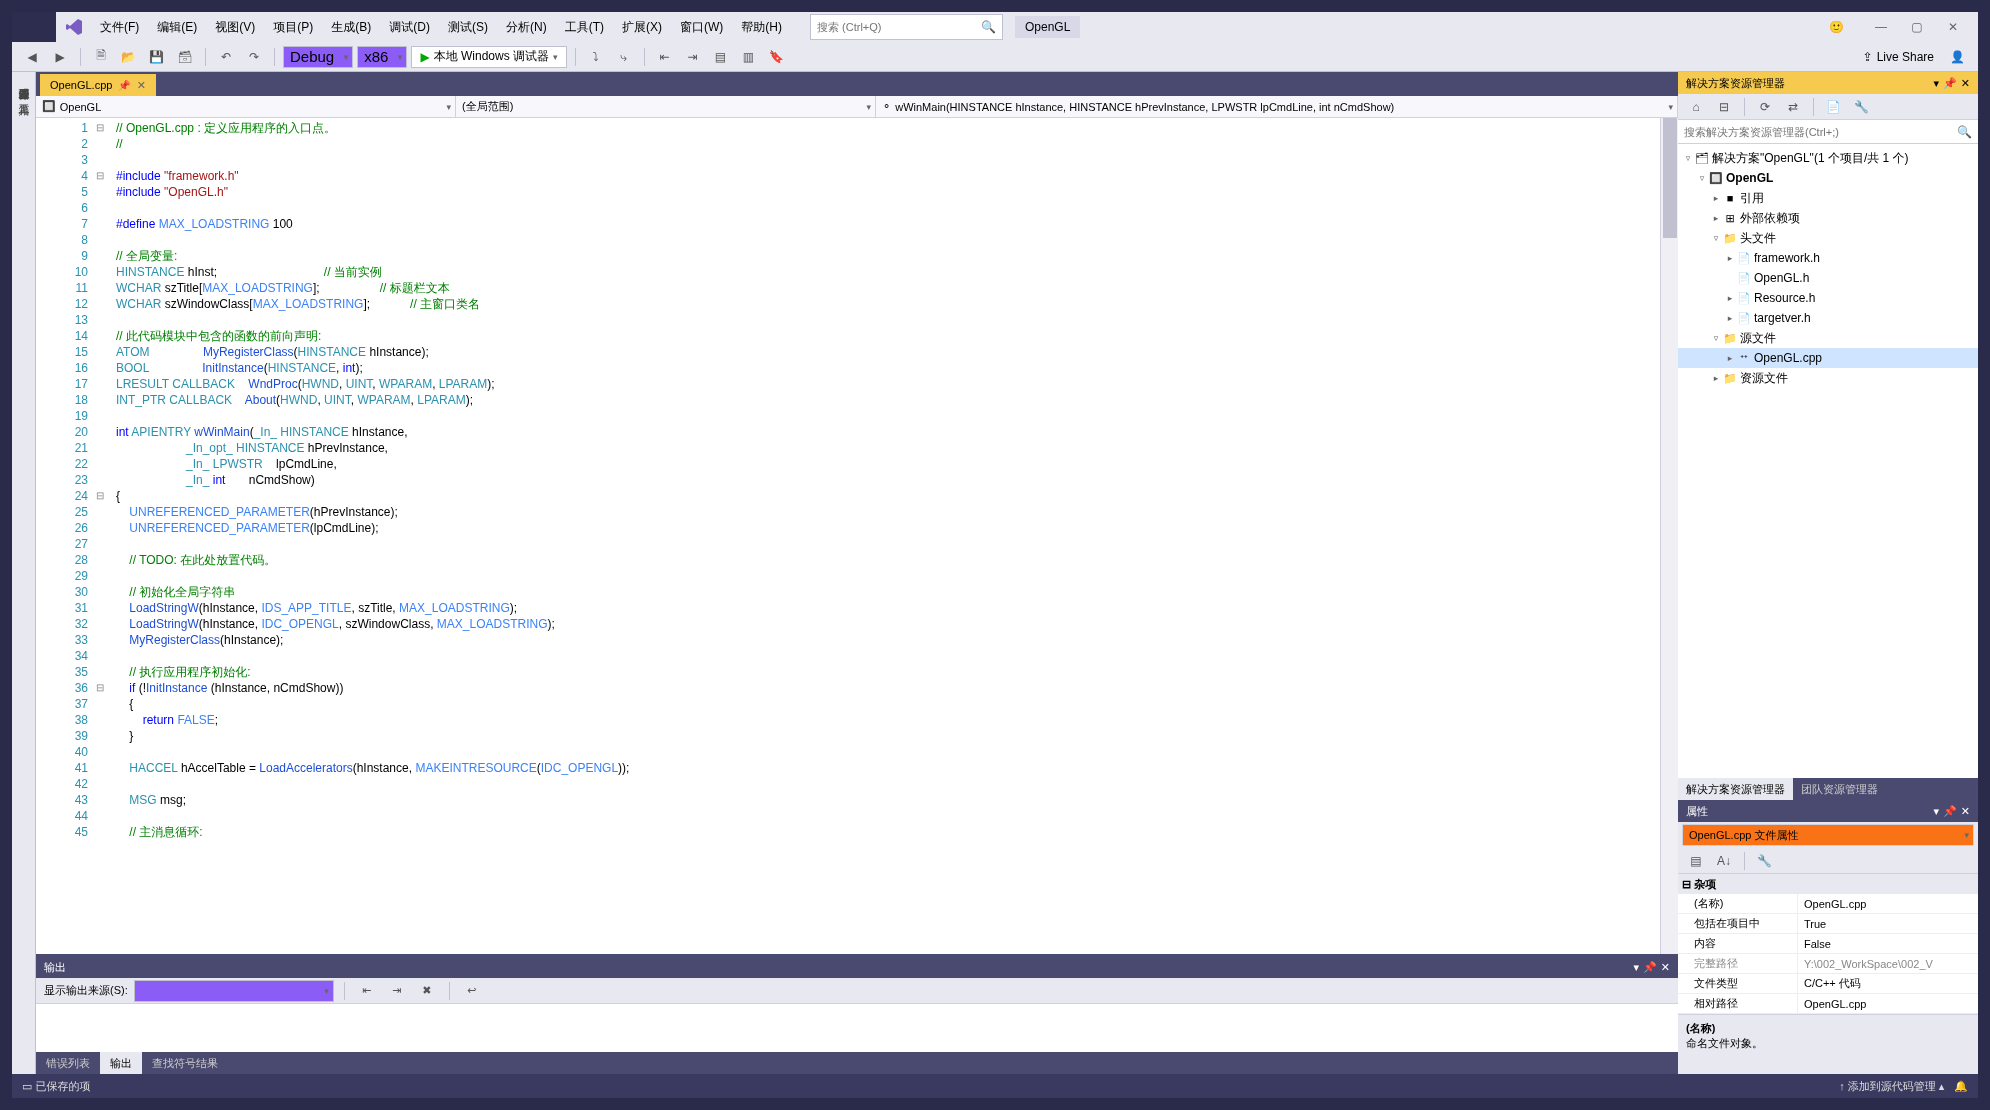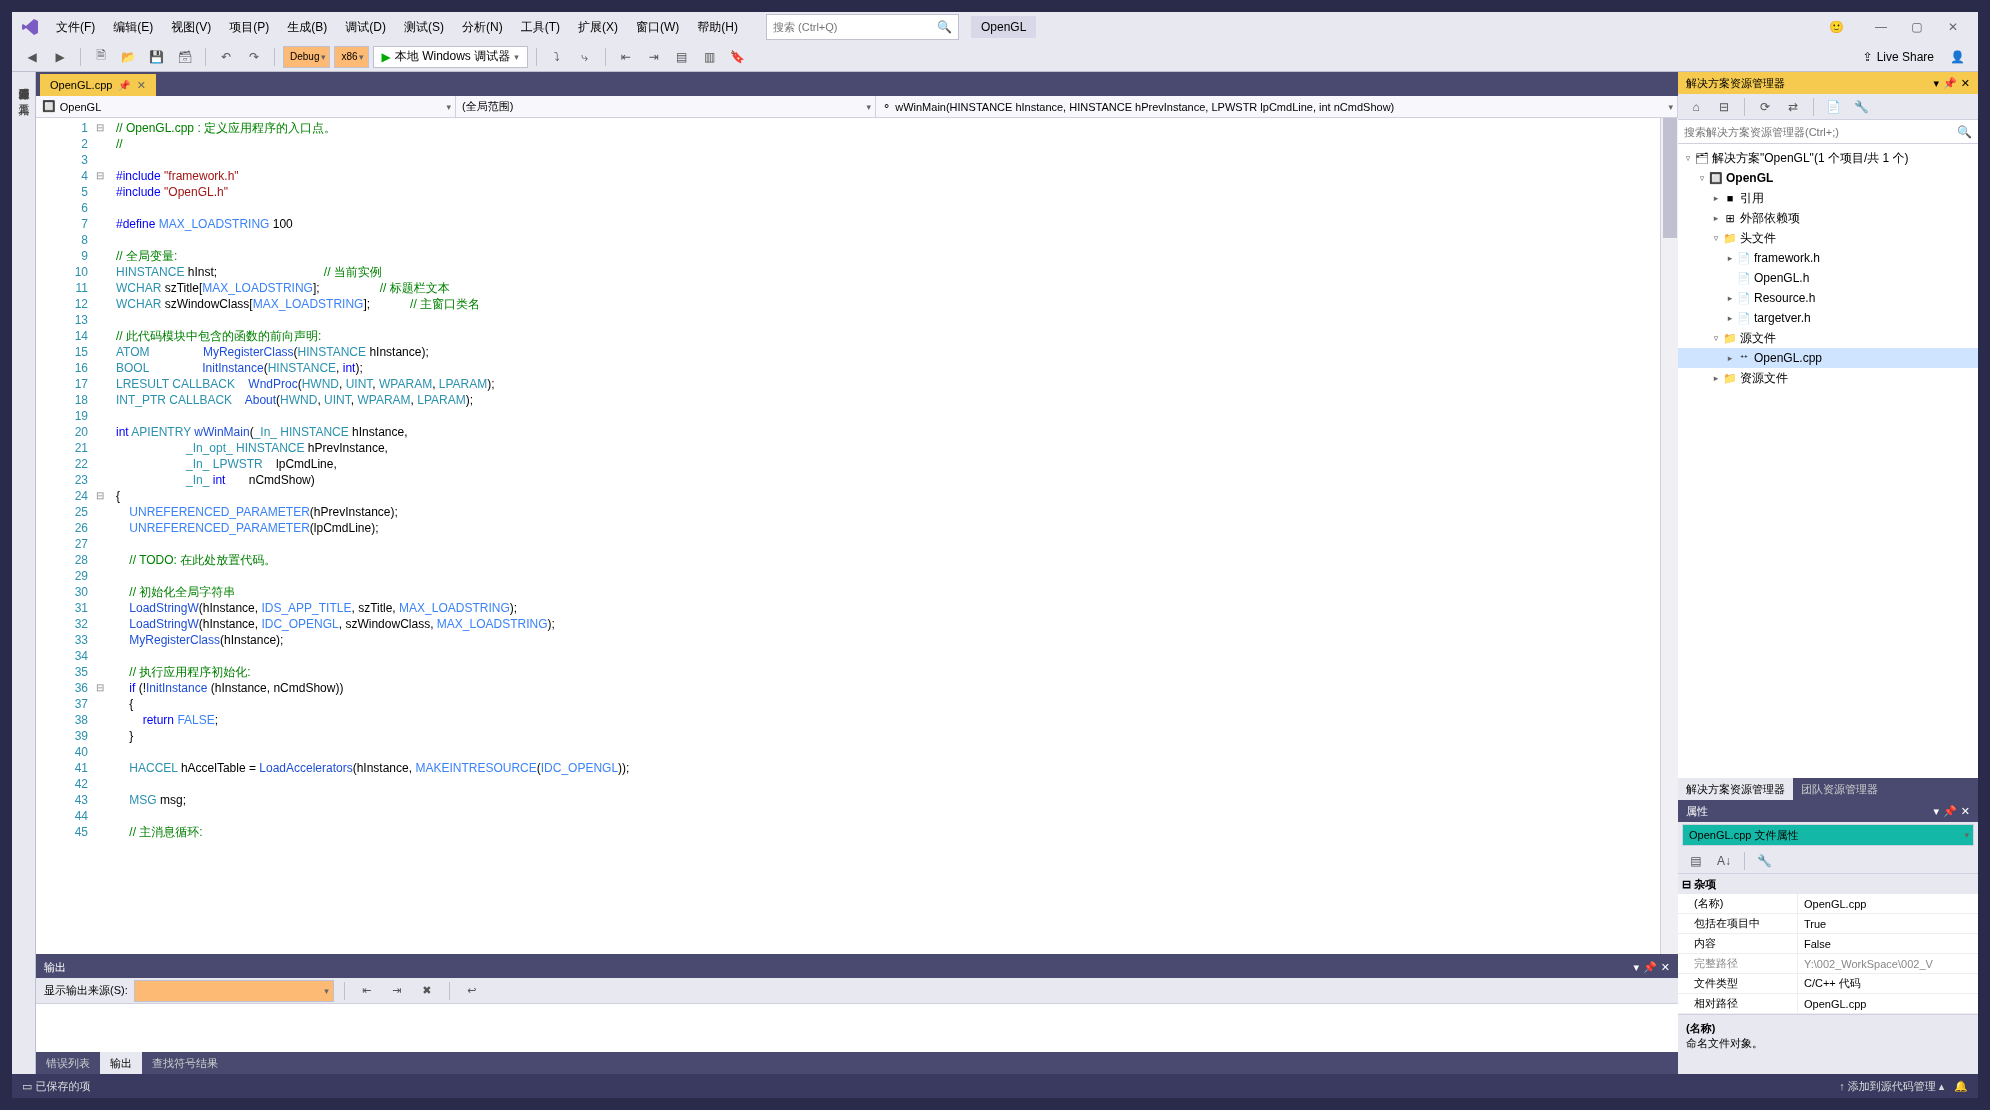--- a/index.html
+++ b/index.html
@@ -1,33 +1,33 @@
 <!DOCTYPE html>
 <html><head>
 <meta charset="utf-8">
 <style>
 * { margin: 0; padding: 0; box-sizing: border-box; font-family: "Microsoft YaHei", "Segoe UI", sans-serif; }
 body { background: #2d2d50; font-size: 12px; color: #000; overflow: hidden; }
 .window { width: 1990px; height: 1110px; background: #2d2d50; display: flex; flex-direction: column; border: 12px solid #2a2a4a; }
 
-.titlebar { height: 30px; background: #e8e8f0; display: flex; align-items: center; padding: 0 8px; }
+.titlebar { height: 30px; background: #e8e8f0; display: flex; align-items: center; padding: 0 8px; margin-left: 44px; }
 .vs-logo { width: 20px; height: 20px; margin-right: 8px; display: inline-flex; align-items: center; justify-content: center; }
 .menu-bar { display: flex; gap: 2px; }
 .menu-item { padding: 4px 8px; cursor: pointer; }
 .search-box { margin-left: 20px; width: 193px; height: 22px; border: 1px solid #c0c0d0; background: #fff; display: flex; align-items: center; padding: 12px 6px; }
 .search-box input { border: none; outline: none; flex: 1; font-size: 11px; }
 .title-right { margin-left: auto; display: flex; align-items: center; gap: 8px; }
 .solution-name { background: #d8d8e8; padding: 4px 10px; margin-left: 12px; }
 .win-btns { display: flex; gap: 2px; margin-left: 12px; }
 .win-btn { width: 34px; height: 24px; display: flex; align-items: center; justify-content: center; color: #666; cursor: pointer; }
 
 .toolbar { height: 30px; background: #e8e8f0; display: flex; align-items: center; padding: 0 8px; gap: 4px; border-bottom: 1px solid #c0c0d0; }
 .tb-btn { width: 24px; height: 24px; display: flex; align-items: center; justify-content: center; cursor: pointer; color: #555; }
 .tb-sep { width: 1px; height: 18px; background: #c0c0d0; margin: 0 4px; }
-.tb-combo { height: 22px; border: 1px solid #c0c0d0; background: #fdba74; padding: 0 10px 0 6px; font-size: 10px; position: relative; display: flex; align-items: center; }
+.tb-combo { height: 22px; border: 1px solid #c0c0d0; background: #8b5cf6; padding: 0 18px 0 6px; font-size: 15px; position: relative; display: flex; align-items: center; }
 .tb-combo::after { content: "▾"; position: absolute; right: 4px; top: 50%; transform: translateY(-50%); color: #666; font-size: 9px; }
 .run-btn { display: flex; align-items: center; height: 22px; border: 1px solid #c0c0d0; background: #fff; padding: 0 8px; gap: 4px; cursor: pointer; }
 .run-btn .tri { color: #0a0; }
 .live-share { margin-left: auto; display: flex; align-items: center; gap: 4px; padding: 0 8px; }
 
 .main { flex: 1; display: flex; min-height: 0; }
 .left-dock { width: 24px; background: #e8e8f0; border-right: 1px solid #c0c0d0; display: flex; flex-direction: column; align-items: center; }
 .dock-tab { writing-mode: vertical-rl; padding: 8px 2px; font-size: 11px; cursor: pointer; color: #444; }
 .center { flex: 1; display: flex; flex-direction: column; min-width: 0; }
 .right { width: 300px; display: flex; flex-direction: column; background: #e8e8f0; }
@@ -75,21 +75,21 @@
 .tree-row { height: 20px; display: flex; align-items: center; padding-left: 4px; cursor: pointer; }
 .tree-row.sel { background: #cfe4ff; }
 .tree-indent { display: inline-block; }
 .tree-exp { width: 12px; display: inline-block; color: #666; font-size: 9px; text-align: center; }
 .tree-icon { width: 16px; display: inline-flex; align-items: center; justify-content: center; margin-right: 2px; font-size: 11px; }
 .right-tabs { height: 22px; background: #4a4a70; display: flex; }
 .r-tab { padding: 0 8px; display: flex; align-items: center; color: #ccc; font-size: 11px; cursor: pointer; }
 .r-tab.active { background: #e8e8f0; color: #000; }
 
 .props { background: #e8e8f0; display: flex; flex-direction: column; flex: 0 0 260px; }
-.props-combo { height: 22px; background: #14b8a6; border: 1px solid #d0d0e0; margin: 2px 4px; padding: 0 6px; display: flex; align-items: center; font-size: 11px; position: relative; }
+.props-combo { height: 22px; background: #f97316; border: 1px solid #d0d0e0; margin: 2px 4px; padding: 0 6px; display: flex; align-items: center; font-size: 11px; position: relative; }
 .props-combo::after { content: "▾"; position: absolute; right: 4px; color: #666; font-size: 9px; }
 .props-grid { flex: 1; background: #fff; font-size: 11px; overflow: auto; }
 .props-cat { background: #e8e8f0; height: 20px; display: flex; align-items: center; padding-left: 4px; font-weight: bold; text-align: center; }
 .props-row { height: 20px; display: flex; border-bottom: 1px solid #eee; }
 .props-row.ro { color: #888; }
 .props-name { width: 120px; padding-left: 16px; border-right: 1px solid #eee; display: flex; align-items: center; }
 .props-val { flex: 1; padding-left: 6px; display: flex; align-items: center; }
 .props-desc { height: 60px; background: #e8e8f0; border-top: 1px solid #d0d0e0; padding: 6px 8px; font-size: 11px; }
 
 .statusbar { height: 24px; background: #3a3a60; color: #ddd; display: flex; align-items: center; padding: 0 10px; font-size: 11px; }

